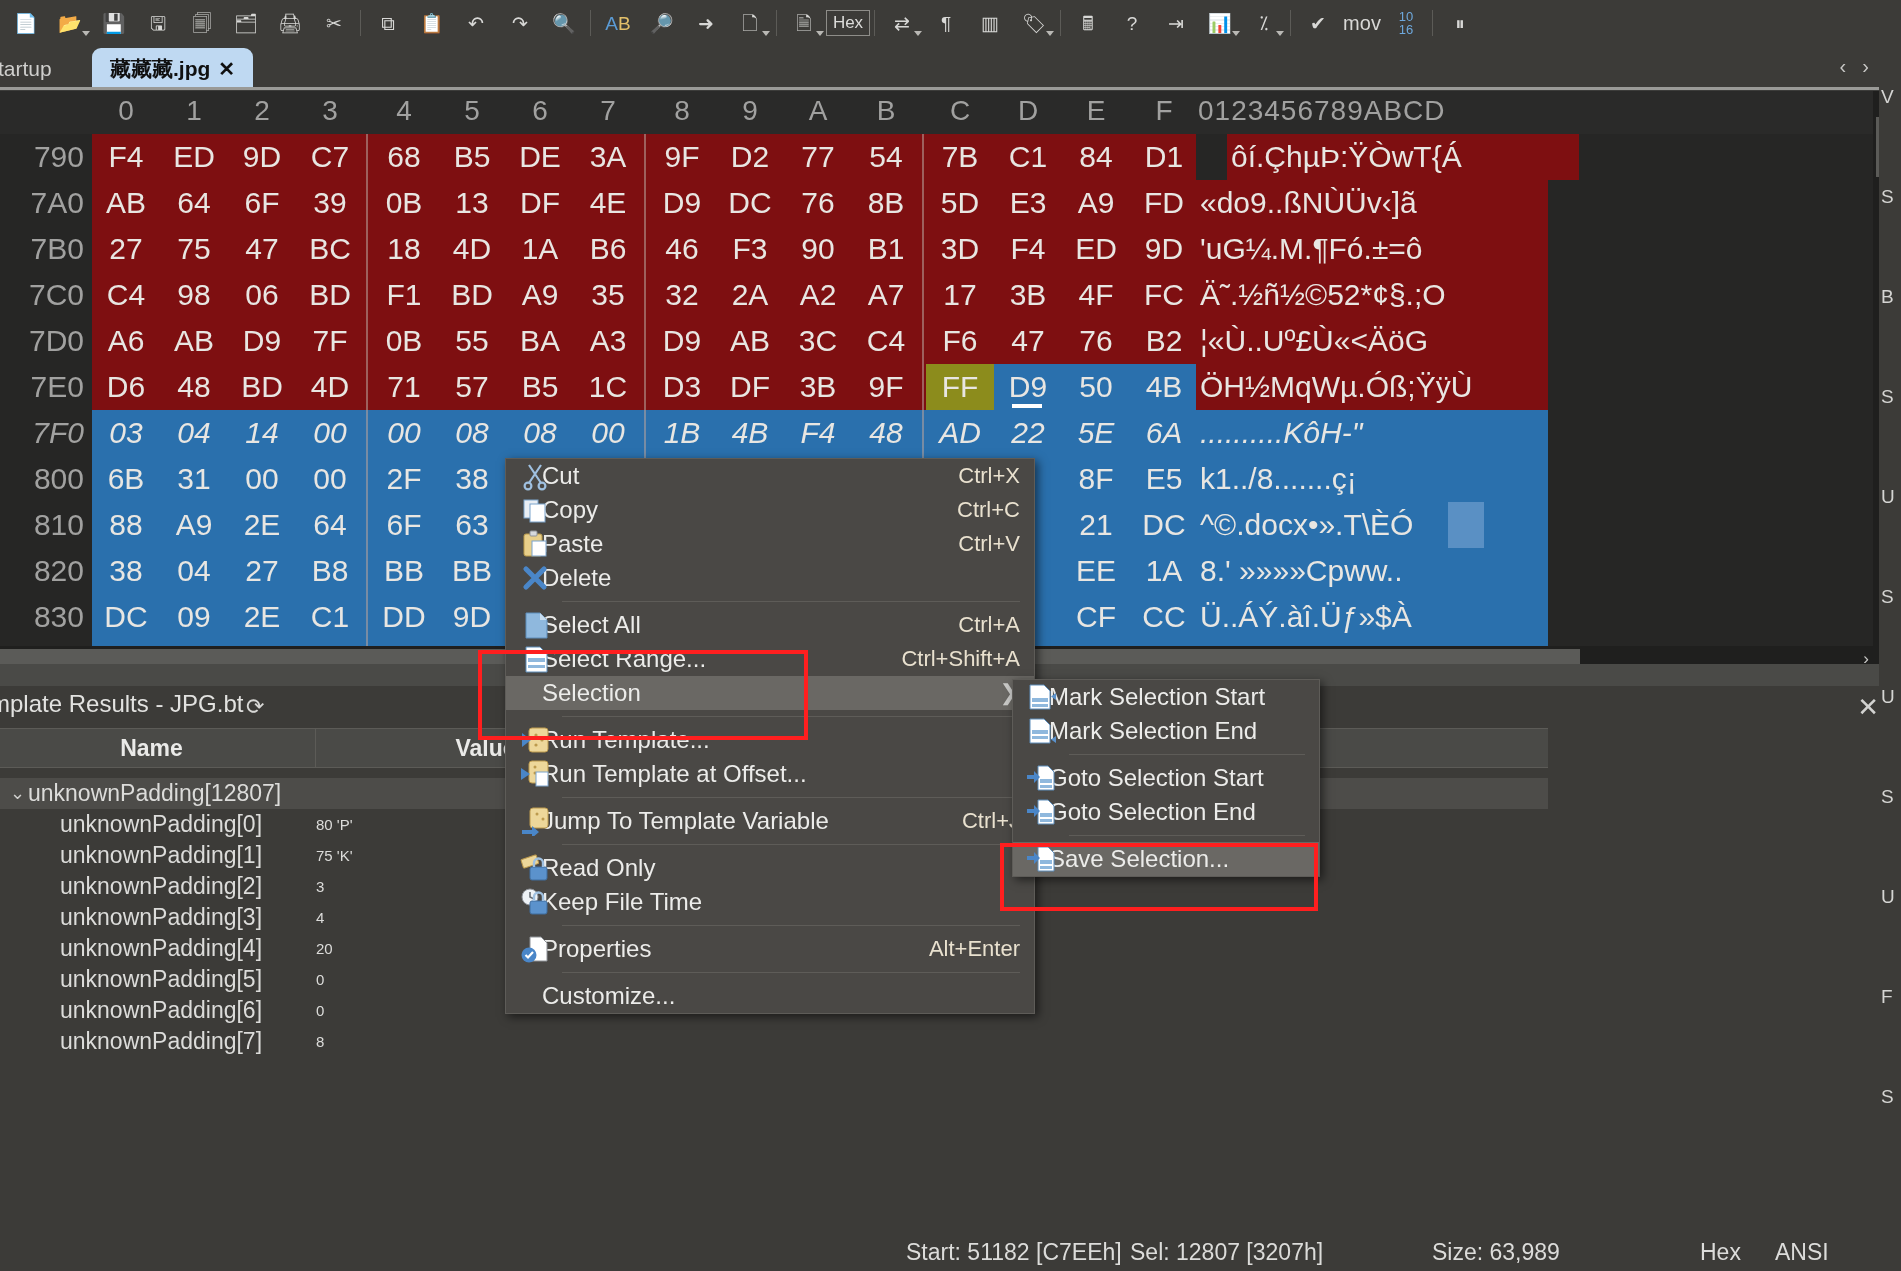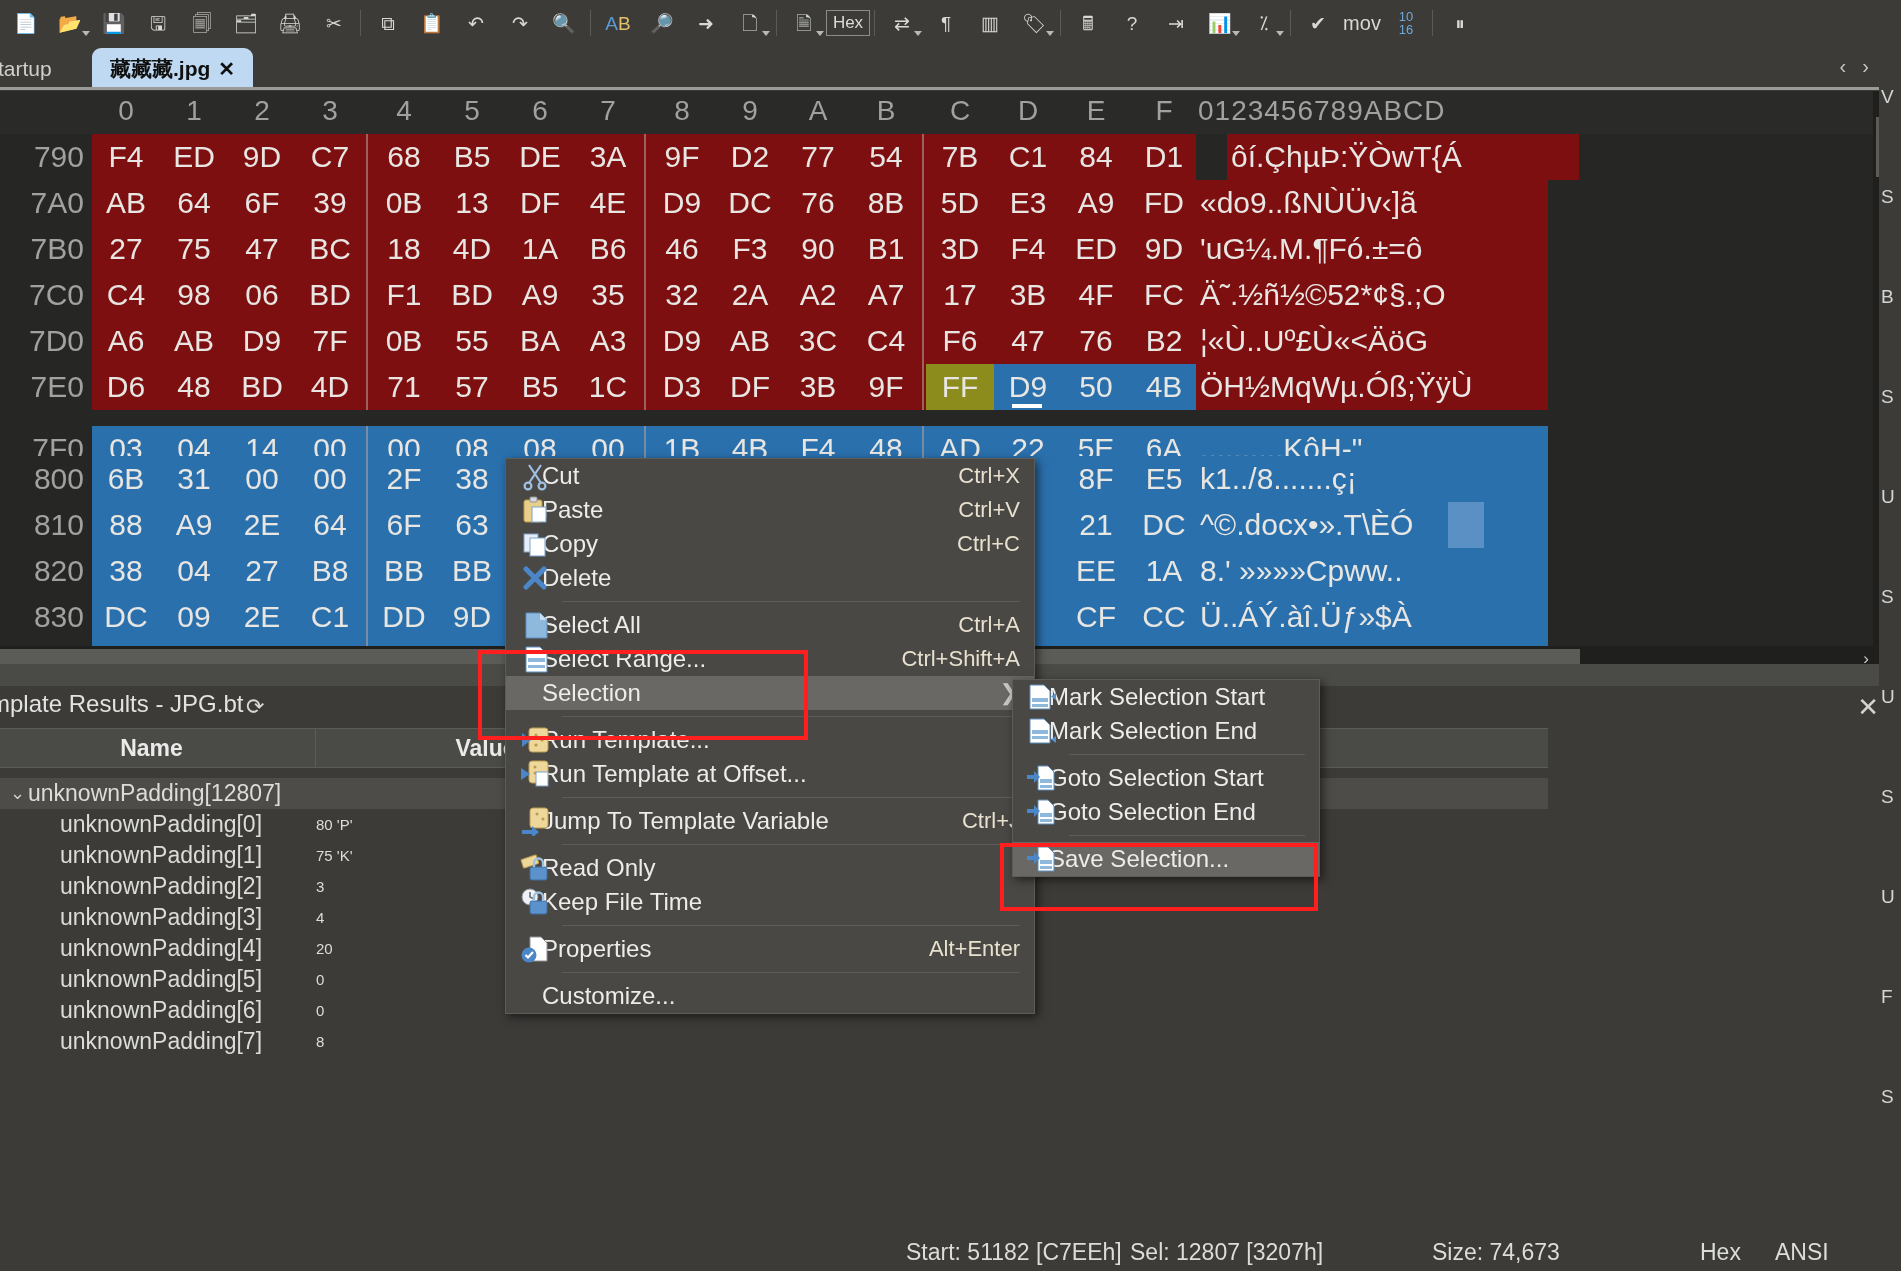--- a/index.html
+++ b/index.html
@@ -402,21 +402,21 @@
           <div class="cell" style="left: 834px;">FF</div>
           <div class="cell" style="left: 902px;">D9</div>
           <div class="cell" style="left: 970px;">50</div>
           <div class="cell" style="left: 1038px;">4B</div>
           <div class="sep1" style="left: 274px;"></div>
           <div class="sep1" style="left: 552px;"></div>
           <div class="sep1" style="left: 830px;"></div>
         </div>
         <div class="ascii bgred" style="width: 352px;">ÖH½MqWµ.Óß;ŸÿÙ</div>
       </div>
-      <div class="row" style="top: 292px;">
+      <div class="row" style="top: 276px; font-style: italic;">
         <div class="addr">7F0</div>
         <div class="cells" style="width: 1100px;">
           <div class="bgblue" style="position: absolute; top: 0px; left: 0px; width: 1104px; height: 46px;"></div>
           <div class="cell" style="left: 0px;">03</div>
           <div class="cell" style="left: 68px;">04</div>
           <div class="cell" style="left: 136px;">14</div>
           <div class="cell" style="left: 204px;">00</div>
           <div class="cell" style="left: 278px;">00</div>
           <div class="cell" style="left: 346px;">08</div>
           <div class="cell" style="left: 414px;">08</div>
@@ -609,34 +609,34 @@
       <span class="ico"><svg width="30" height="30" viewBox="0 0 30 30">
           <path d="M9 4 L21 22 M21 4 L9 22" stroke="#9fc0e0" stroke-width="2.2" fill="none"></path>
           <circle cx="8" cy="25" r="3.4" stroke="#9fc0e0" stroke-width="2.2" fill="none"></circle>
           <circle cx="22" cy="25" r="3.4" stroke="#9fc0e0" stroke-width="2.2" fill="none"></circle>
         </svg></span>
       <span class="lbl">Cut</span>
       <span class="acc">Ctrl+X</span>
     </div>
     <div class="mi">
       <span class="ico"><svg width="30" height="30" viewBox="0 0 30 30">
+          <rect x="4" y="5" width="14" height="18" fill="#e9eef4" stroke="#7ba3cc"></rect>
+          <rect x="10" y="9" width="15" height="18" fill="#ffffff" stroke="#7ba3cc"></rect>
+        </svg></span>
+      <span class="lbl">Copy</span>
+      <span class="acc">Ctrl+C</span>
+    </div>
+    <div class="mi">
+      <span class="ico"><svg width="30" height="30" viewBox="0 0 30 30">
           <rect x="4" y="5" width="18" height="22" rx="2" fill="#e8cf8a" stroke="#b99a4b"></rect>
           <rect x="10" y="2" width="7" height="5" rx="1" fill="#d6d9dd" stroke="#8e9298"></rect>
           <rect x="12" y="12" width="14" height="15" fill="#ffffff" stroke="#7ba3cc"></rect>
         </svg></span>
       <span class="lbl">Paste</span>
       <span class="acc">Ctrl+V</span>
-    </div>
-    <div class="mi">
-      <span class="ico"><svg width="30" height="30" viewBox="0 0 30 30">
-          <rect x="4" y="5" width="14" height="18" fill="#e9eef4" stroke="#7ba3cc"></rect>
-          <rect x="10" y="9" width="15" height="18" fill="#ffffff" stroke="#7ba3cc"></rect>
-        </svg></span>
-      <span class="lbl">Copy</span>
-      <span class="acc">Ctrl+C</span>
     </div>
     <div class="mi">
       <span class="ico"><svg width="30" height="30" viewBox="0 0 30 30">
           <path d="M6 6 L24 24 M24 6 L6 24" stroke="#4a86c8" stroke-width="5.2" stroke-linecap="round"></path>
         </svg></span>
       <span class="lbl">Delete</span>
     </div>
     <div class="msep"></div>
     <div class="mi">
       <span class="ico"><svg width="30" height="30" viewBox="0 0 30 30">
@@ -772,16 +772,16 @@
         </svg></span>
       <span class="lbl">Save Selection...</span>
     </div>
   </div>
 <div class="redbox" id="rb1" style="left:478px; top:650px; width:330px; height:90px;"></div>
 <div class="redbox" id="rb2" style="left:1000px; top:843px; width:318px; height:68px;"></div>
 
 <div id="status">
   <span class="seg" style="left:906px">Start: 51182 [C7EEh]</span>
   <span class="seg" style="left:1130px">Sel: 12807 [3207h]</span>
-  <span class="seg" style="left:1432px">Size: 74,673</span>
+  <span class="seg" style="left:1432px">Size: 63,989</span>
   <span class="seg" style="left:1700px">Hex</span>
   <span class="seg" style="left:1775px">ANSI</span>
 </div>
 
 </body></html>

